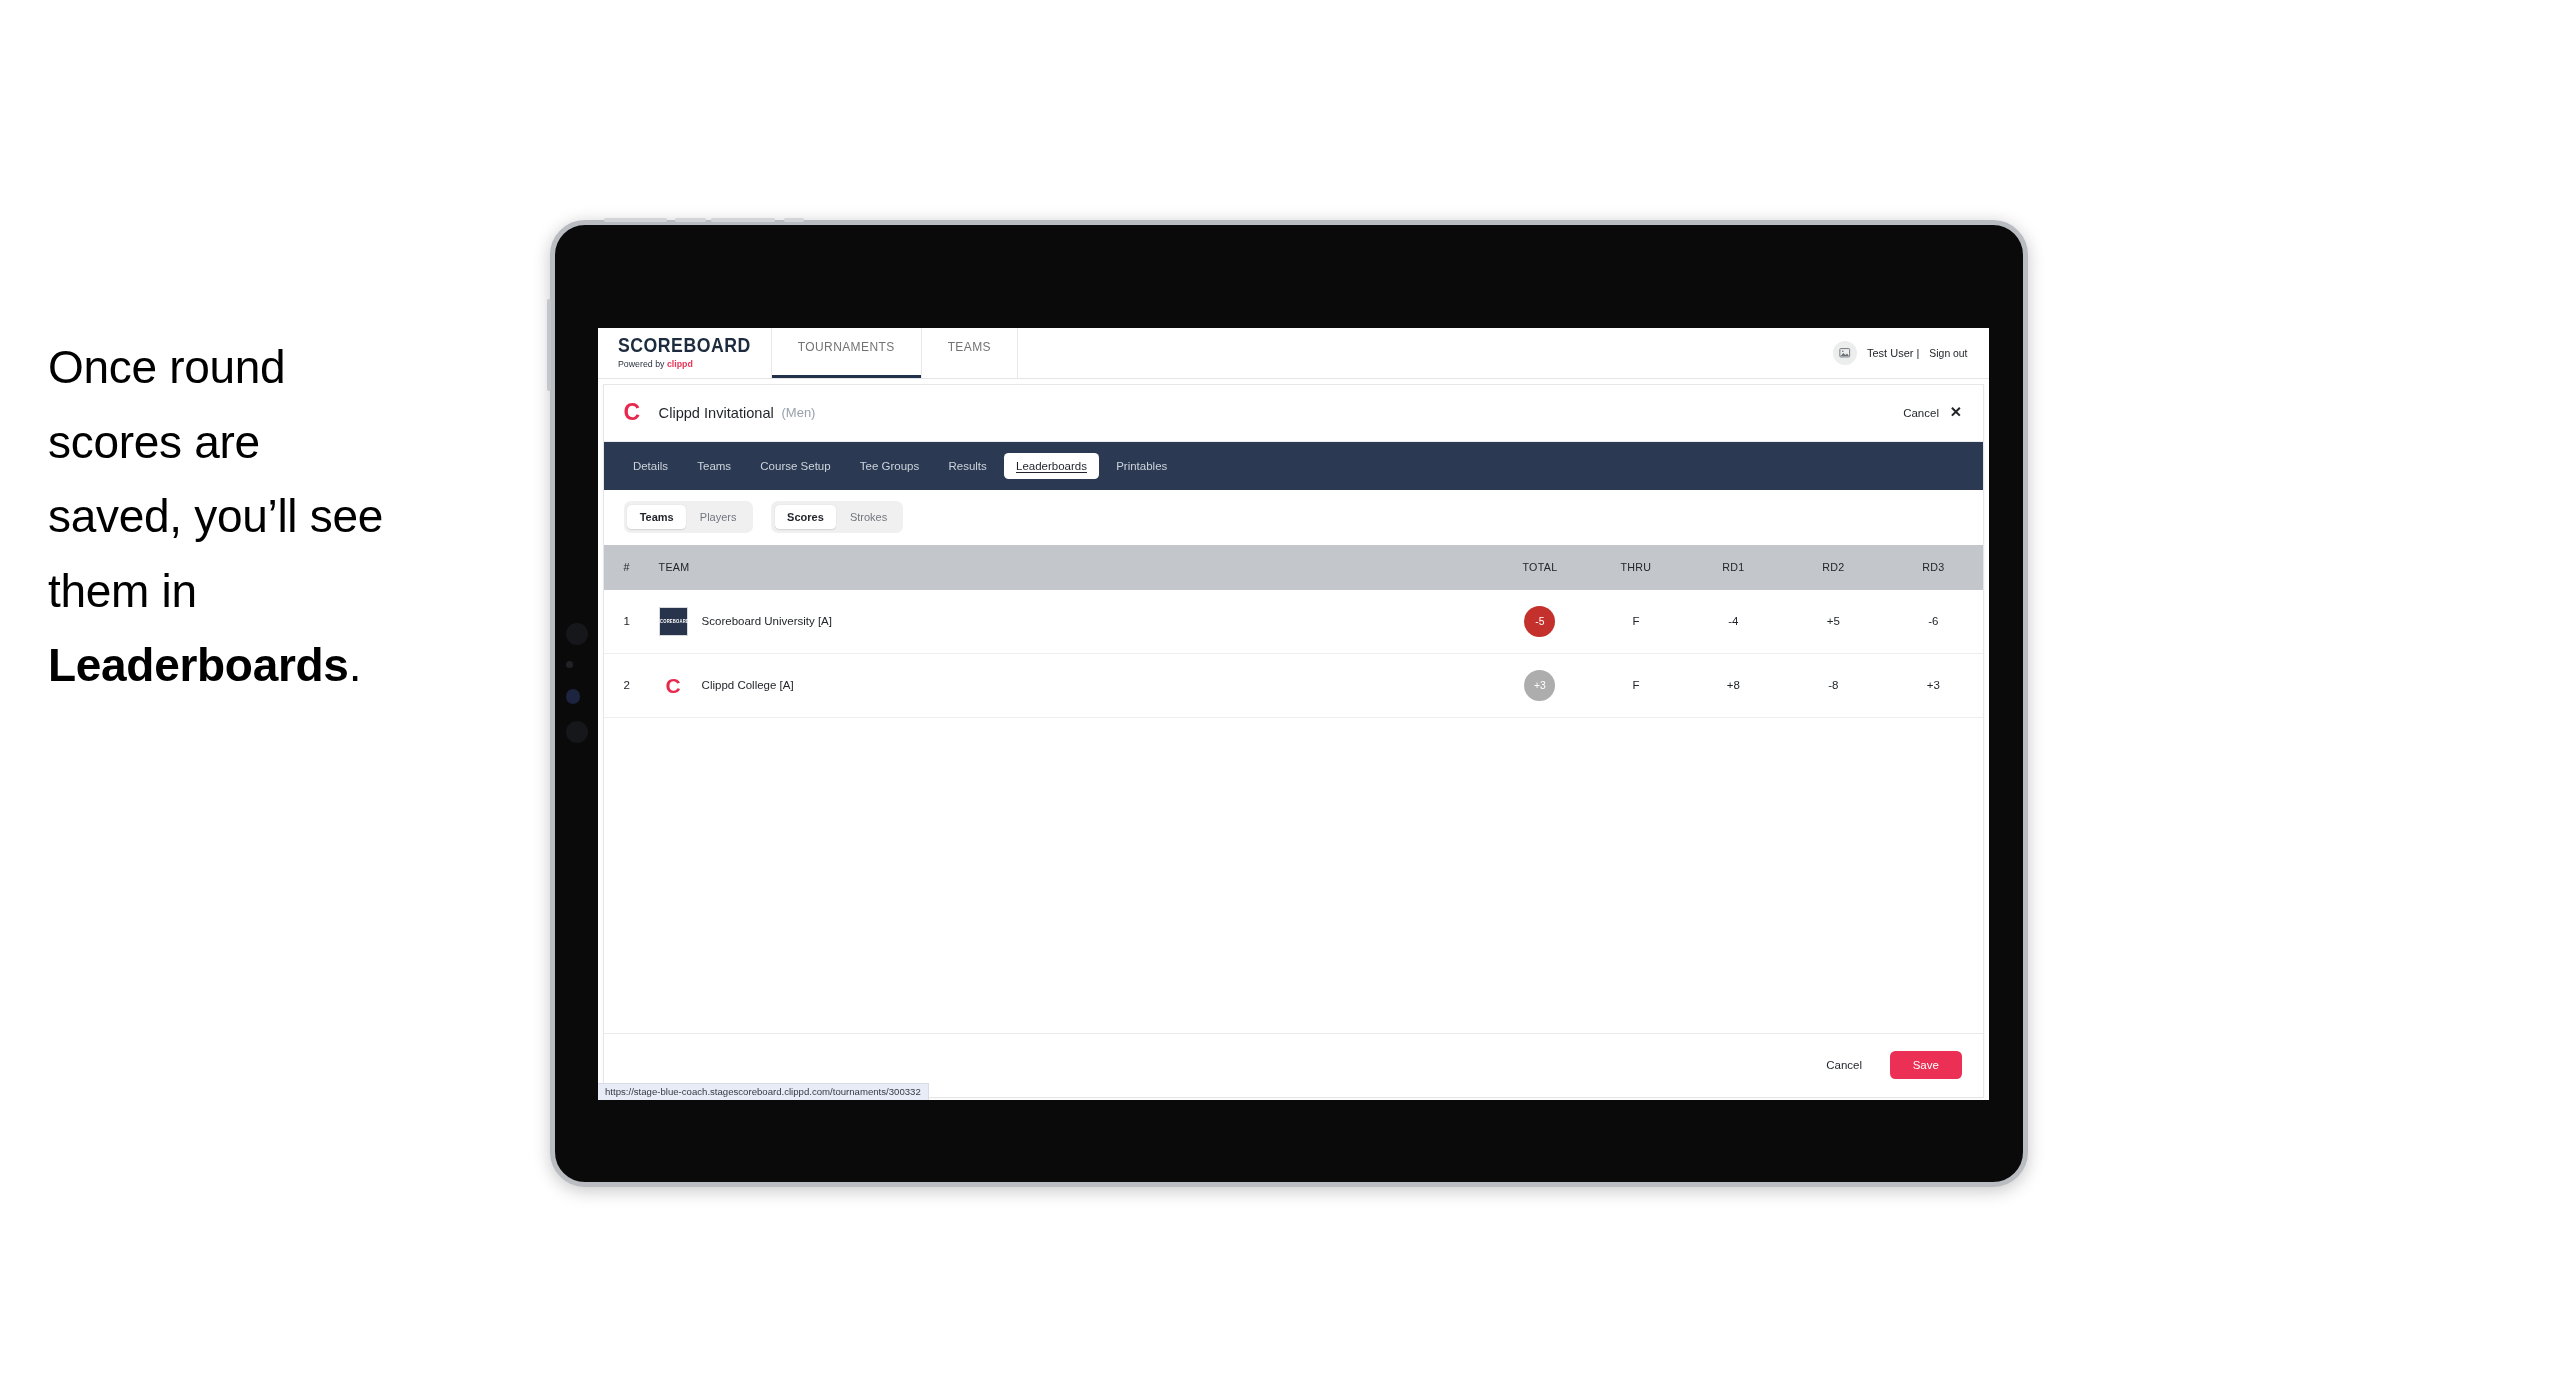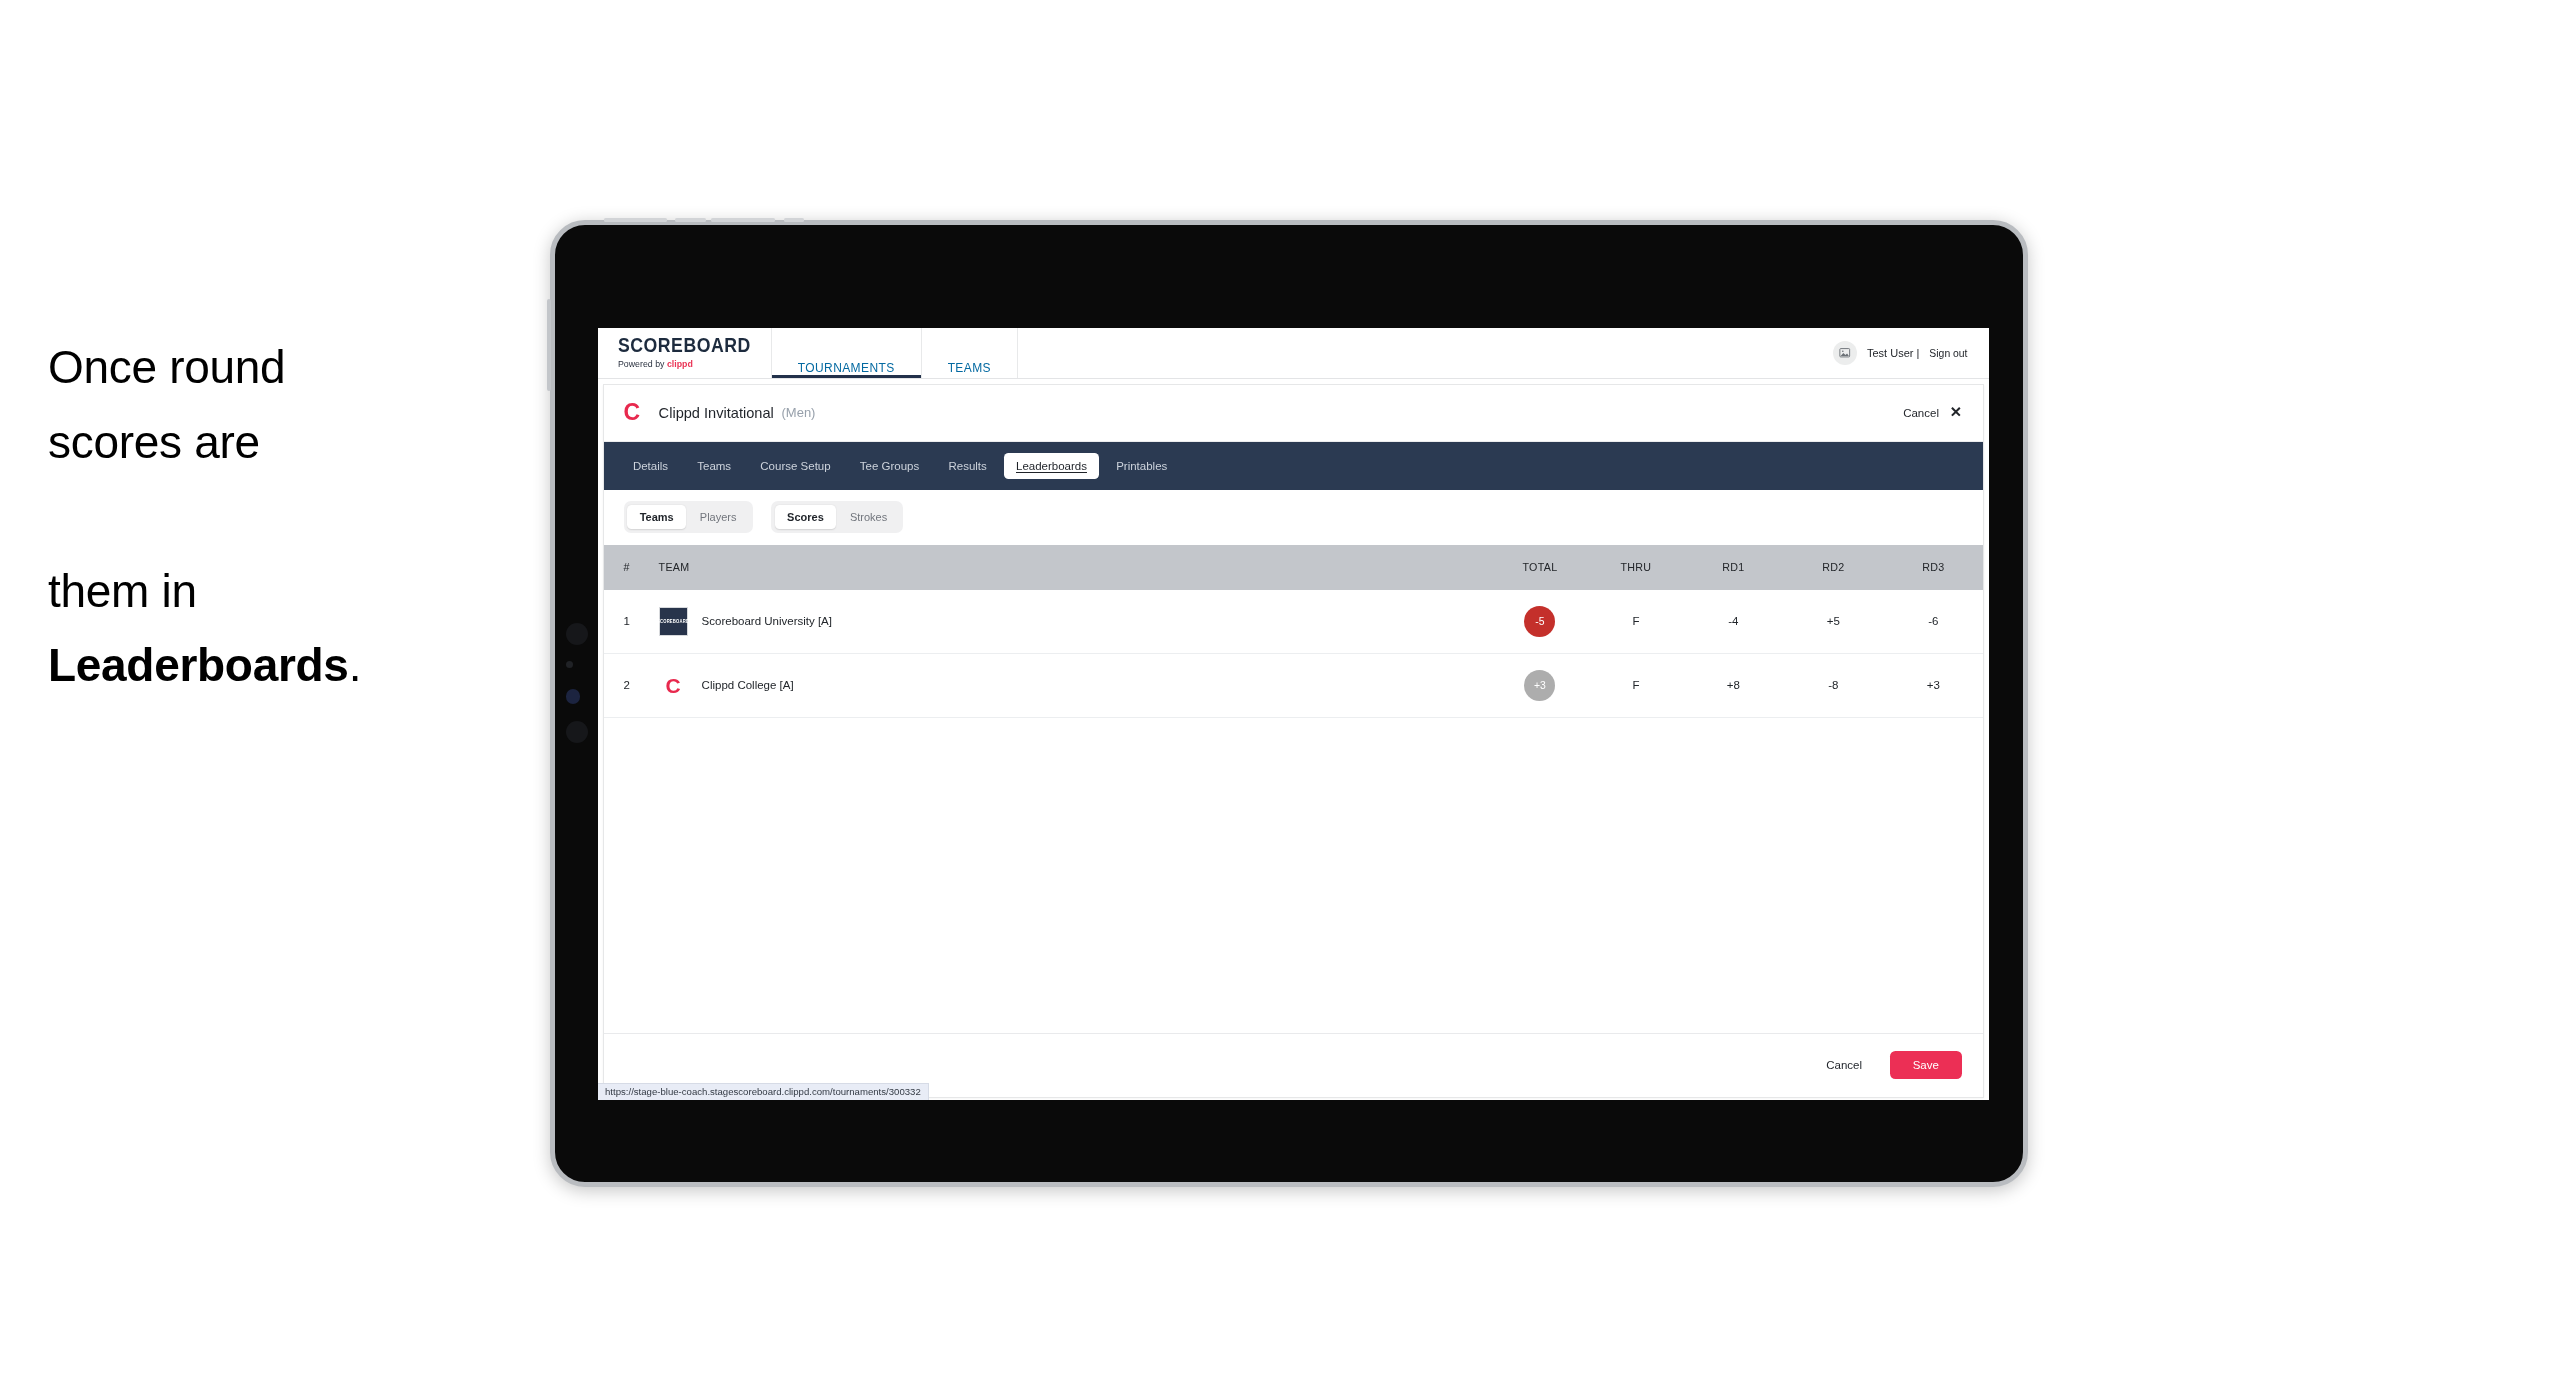--- a/index.html
+++ b/index.html
@@ -96,23 +96,23 @@
     font-family: "Liberation Sans", sans-serif;
     transform: scaleY(1.12); transform-origin: left center;
   }
   .brand-sub {
     font-size: 8.8px; color: #2b3240; margin-top: 5.4px; line-height: 1;
   }
   .brand-sub .accent { color: #ea3556; font-weight: bold; }
 
   .navtabs { display: flex; }
   .navtab {
-    display: flex; align-items: flex-end;
-    padding: 3px 26px;
-    font-size: 12px; color: #0369a1;
+    display: flex; align-items: flex-start;
+    padding: 12px 26px;
+    font-size: 12px; color: #737373;
     letter-spacing: 0.4px;
     border-right: 0.8px solid #e8e9ea;
     position: relative;
     cursor: pointer;
   }
   .navtab.active::after {
     content: ""; position: absolute; left: 0; right: 0; bottom: 0;
     height: 3.1px; background: #22314a;
   }
 
@@ -291,21 +291,21 @@
   }
 </style>
 </head>
 <body>
 
 <div class="stage">
 
   <div class="annotation">
     <span>Once round</span><br>
     <span>scores are</span><br>
-    <br>
+    <span>saved, you’ll see</span><br>
     <span>them in</span><br>
     <span class="bold">Leaderboards</span><span>.</span>
   </div>
 
   <div class="tablet">
 
     <div class="top-edge">
       <span></span>
         <span></span>
         <span></span>

